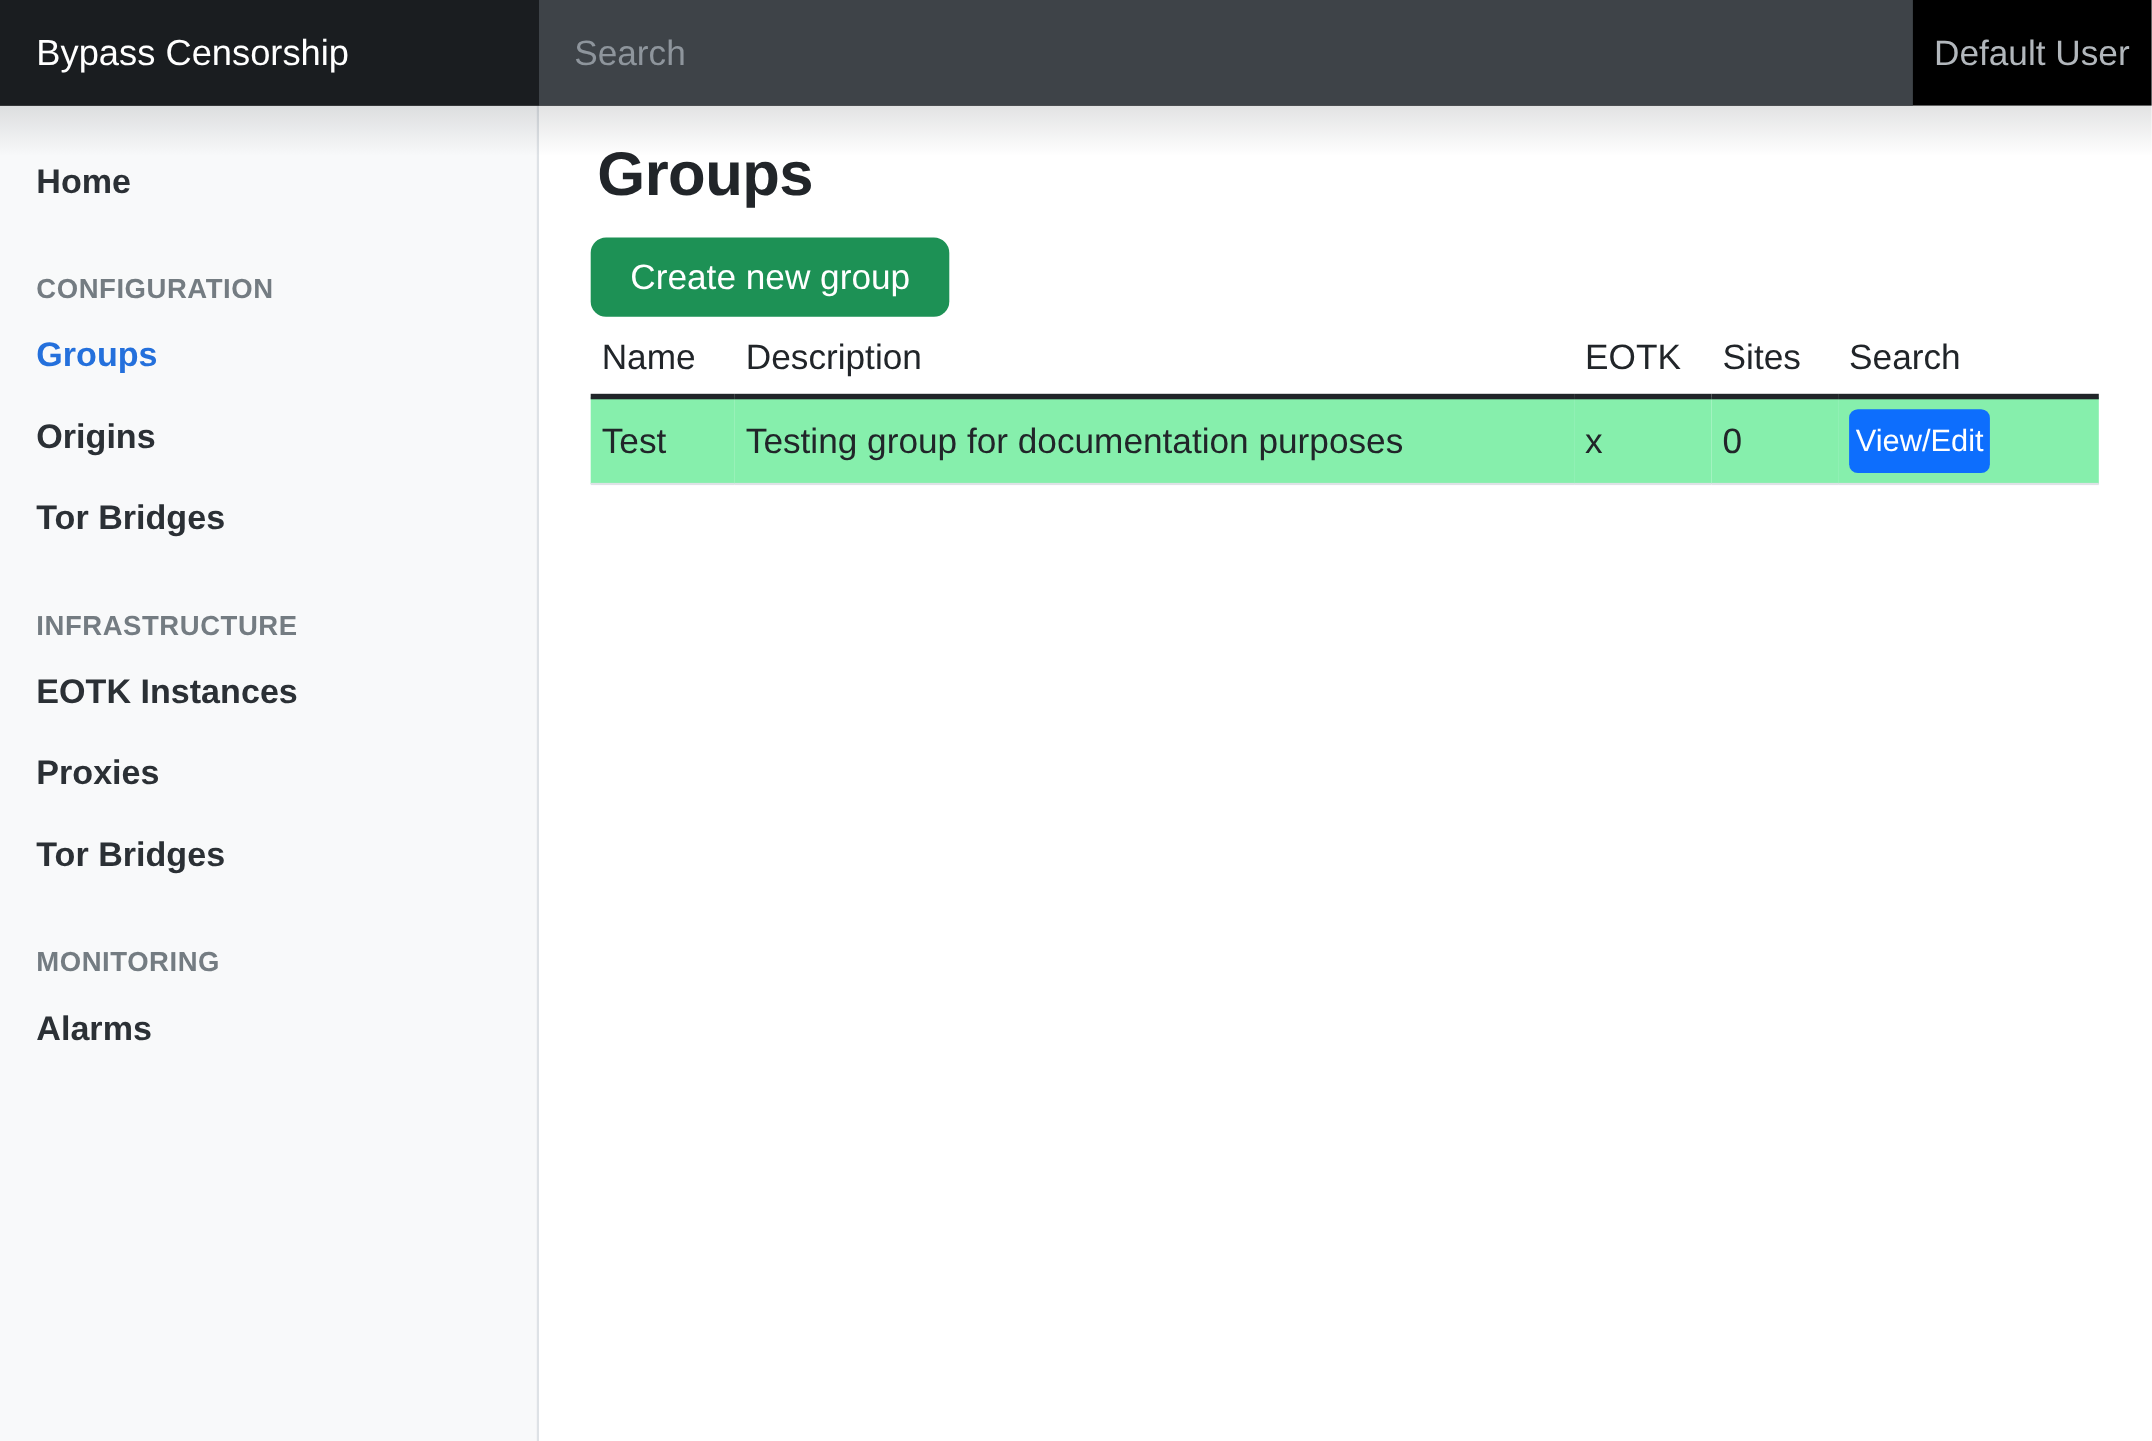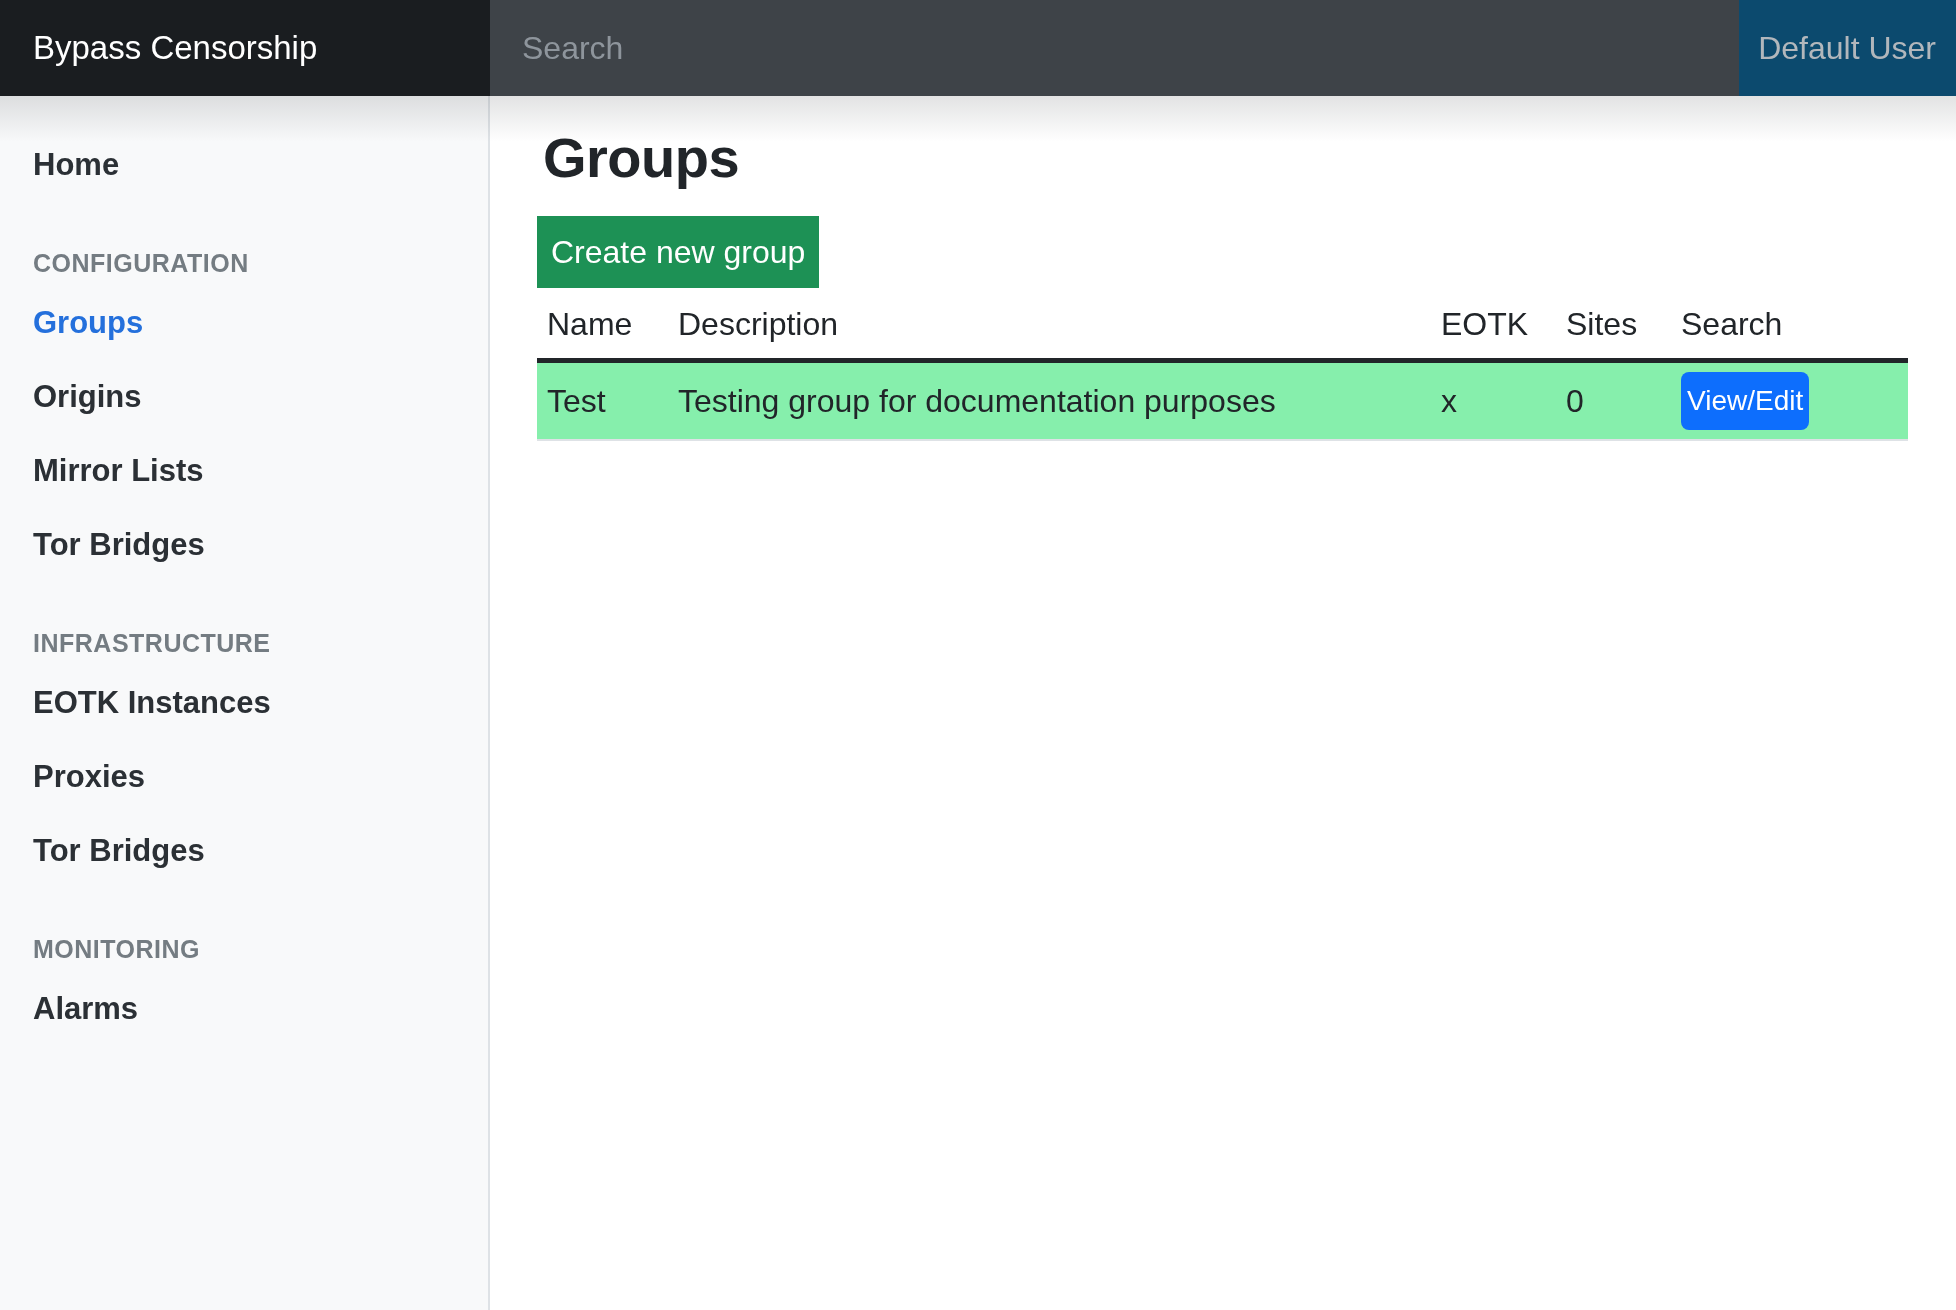--- a/index.html
+++ b/index.html
@@ -7,21 +7,21 @@
     width: 1956px; height: 1310px;
     overflow: hidden;
     background: #ffffff;
     font-family: "Liberation Sans", sans-serif;
   }
 
   
   .navbar {
     position: absolute; top: 0; left: 0;
     width: 1956px; height: 96px;
-    background: #0c4a6e;
+    background: #000000;
     display: flex; align-items: stretch;
     z-index: 30;
   }
   .brand {
     width: 490px; height: 96px;
     background: #1a1d20;
     color: #ffffff;
     font-size: 33px;
     display: flex; align-items: center;
     padding-left: 33px;
@@ -105,25 +105,25 @@
     font-weight: 700;
     letter-spacing: -0.5px;
     color: #212529;
   }
   .btn-create {
     display: inline-block;
     margin-top: 25px;
     background: #1d9155;
     color: #ffffff;
     border: none;
-    border-radius: 0;
+    border-radius: 14px;
     font-family: "Liberation Sans", sans-serif;
     font-size: 32px;
     line-height: 48px;
-    padding: 12px 14px;
+    padding: 12px 36px;
     cursor: pointer;
   }
 
   
   table.groups-table {
     margin-top: 6px;
     border-collapse: collapse;
     table-layout: fixed;
     width: 1371px;
   }
@@ -172,21 +172,20 @@
   </div>
 </header>
 <div class="nav-shadow"></div>
 
 <nav class="sidebar">
   <a class="nav-link">Home</a>
 
   <div class="section-heading">CONFIGURATION</div>
   <a class="nav-link active">Groups</a>
   <a class="nav-link">Origins</a>
-  <a class="nav-link">Mirror Lists</a>
   <a class="nav-link">Tor Bridges</a>
 
   <div class="section-heading">INFRASTRUCTURE</div>
   <a class="nav-link">EOTK Instances</a>
   <a class="nav-link">Proxies</a>
   <a class="nav-link">Tor Bridges</a>
 
   <div class="section-heading">MONITORING</div>
   <a class="nav-link">Alarms</a>
 </nav>

